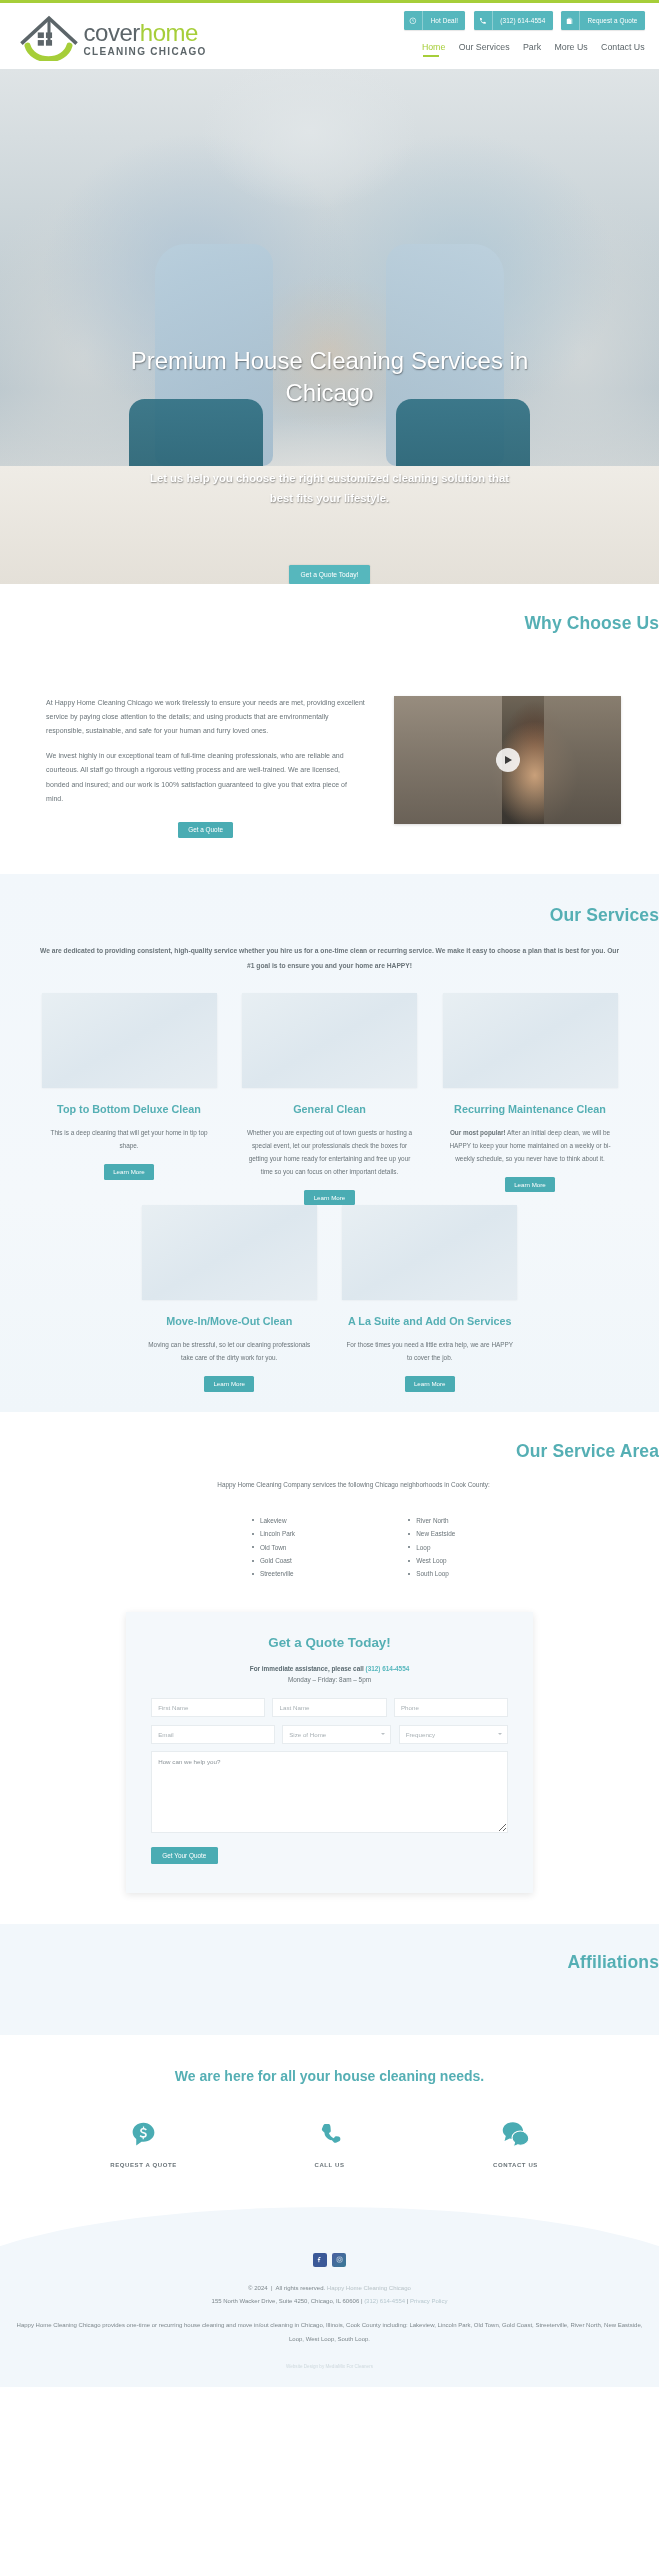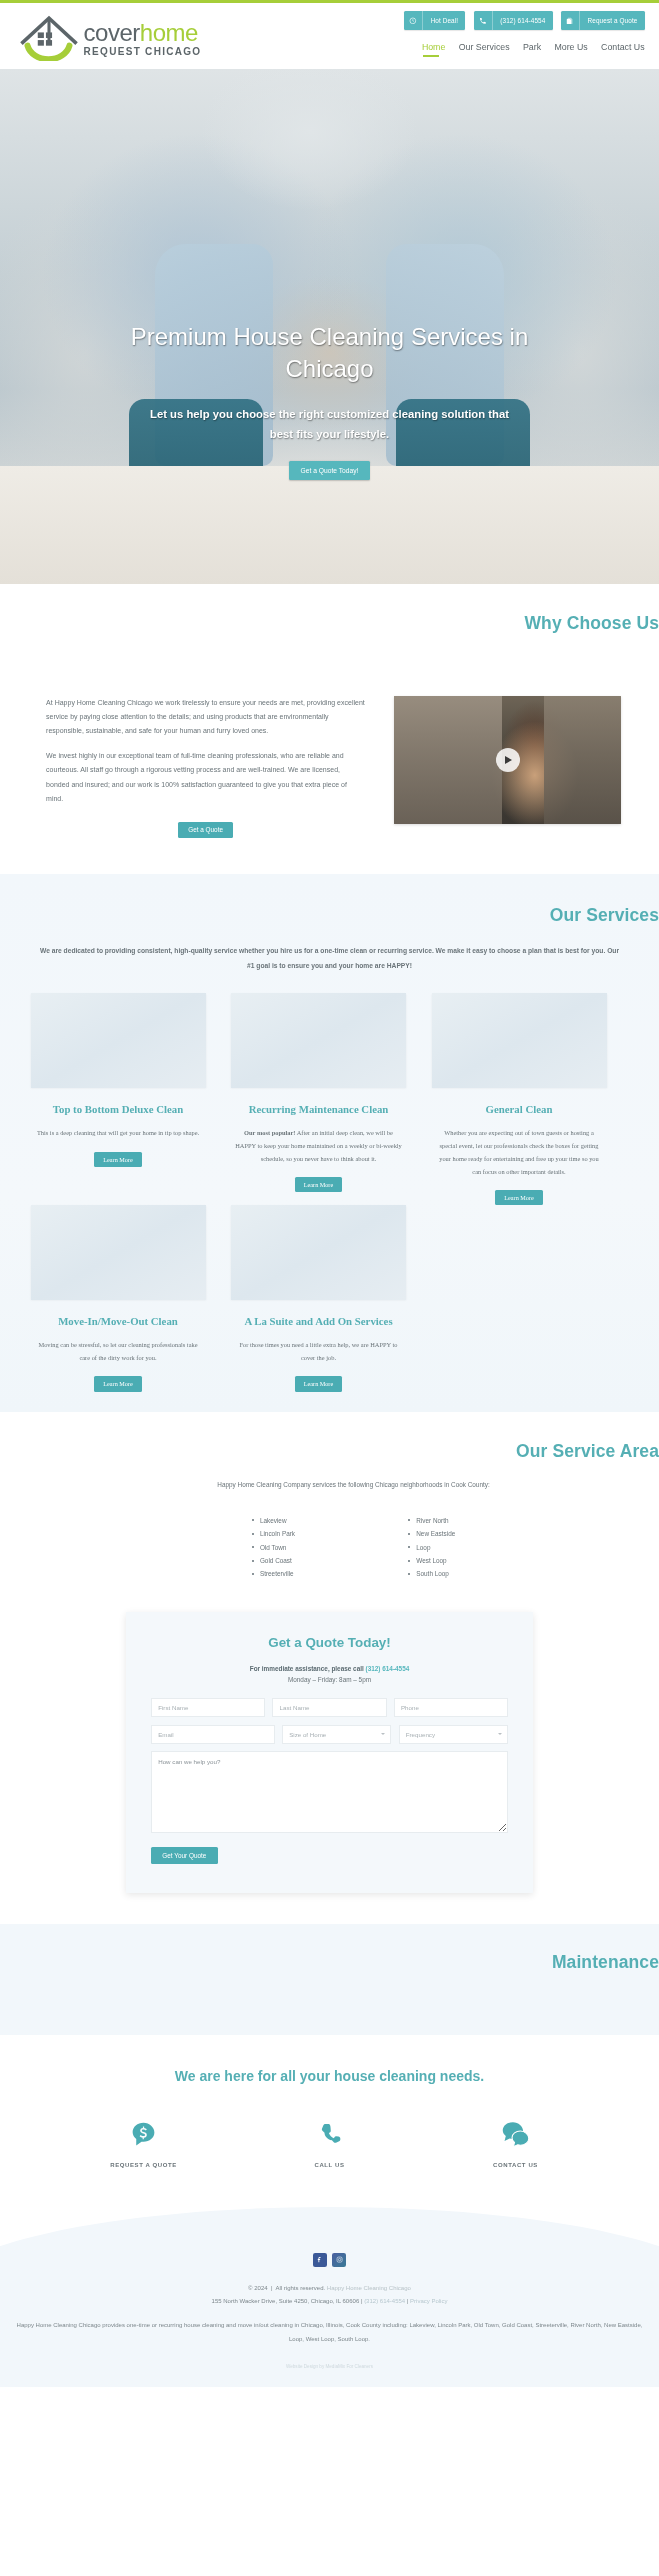--- a/index.html
+++ b/index.html
@@ -95,22 +95,23 @@
     background: linear-gradient(200deg,#bdd1de,#a3bccd); border-radius:20.6px 31px 10.3px 10.3px; opacity:.85; }
   .hero-jeans-l { position:absolute; left:129px; top:330px; width:134px; height:134px;
     background: linear-gradient(180deg,#2f6f82,#1d5666); border-radius:15.5px; opacity:.9; }
   .hero-jeans-r { position:absolute; right:129px; top:330px; width:134px; height:134px;
     background: linear-gradient(180deg,#2f6f82,#1d5666); border-radius:15.5px; opacity:.9; }
   .hero-rug { position:absolute; left:0; bottom:0; width:659px; height:118px;
     background: linear-gradient(180deg,#efece6,#e4e0d8); }
 
   .hero-inner {
     position: absolute; inset: 0; display: flex; flex-direction: column;
-    align-items: center; justify-content: center; padding-top: 149px;
+    align-items: center; justify-content: flex-end; padding-top: 149px;
     text-align: center;
+    gap: 40px;
   }
   .hero-title {
     font-size: 24px; line-height: 1.32; color: #ffffff; font-weight: 400;
     text-shadow: 0.5px 0.5px 1.5px rgba(0,0,0,.45); max-width: 443px;
   }
   .hero-sub {
     margin-top: 20.6px; font-size: 11.3px; line-height: 1.7; color: #ffffff;
     font-weight: 600; text-shadow: 0.5px 0.5px 1.5px rgba(0,0,0,.45); max-width: 381px;
   }
   .hero-cta {
@@ -165,21 +166,21 @@
     margin-left: 2.1px;
   }
 
   
   .services { background: linear-gradient(180deg,#f2f7fb 0%,#f4f8fb 60%,#f0f6fa 100%); padding: 31px 0 20.6px; }
   .services .sec-title { margin-bottom: 18.5px; }
   .services-intro {
     width: 582px; margin: 0 auto 20.6px; text-align: center;
     font-size: 6.7px; line-height: 2.1; color: #6a7479; font-weight: 600;
   }
-  .svc-row { display: flex; justify-content: flex-start; gap: 15.5px; width: 608px; margin: 0 auto; font-family: Liberation Serif, serif; }
+  .svc-row { display: flex; justify-content: center; gap: 15.5px; width: 608px; margin: 0 auto; }
   .svc-card {
     width: 185px; background: transparent; text-align: center;
     display: flex; flex-direction: column; align-items: center;
   }
   .svc-img {
     width: 175px; height: 95px; background: #e4ecf1; margin-bottom: 13.4px;
     box-shadow: 0 0.5px 2.1px rgba(0,0,0,.07);
     background-image: linear-gradient(150deg,#e8eff3 0%,#dde7ee 50%,#e6edf2 100%);
   }
   .svc-name {
@@ -315,21 +316,21 @@
         <rect x="58" y="40" width="12" height="11" fill="#5c6569"></rect>
         <rect x="42" y="55" width="12" height="11" fill="#5c6569"></rect>
         <rect x="58" y="55" width="12" height="11" fill="#5c6569"></rect>
         <path d="M22 66 A42 34 0 0 0 104 66" fill="none" stroke="#a6ce39" stroke-width="12" stroke-linecap="round"></path>
       </svg>
     </span>
     <span class="logo-text">
       <span class="logo-line1">
         <span class="logo-happy">cover</span><span class="logo-home">home</span>
       </span>
-      <span class="logo-line2" style="display:block;">REQUEST CHICAGO</span>
+      <span class="logo-line2" style="display:block;">CLEANING CHICAGO</span>
     </span>
   </a>
 
   <div class="btn-row">
     <a class="hbtn" href="#">
       <span class="ico">
         <svg width="7.7" height="7.7" viewBox="0 0 24 24" fill="none" stroke="#fff" stroke-width="2">
           <circle cx="12" cy="12" r="9"></circle>
             <path d="M12 7v5l3 2"></path>
         </svg>
@@ -403,28 +404,28 @@
 
   <div class="svc-row">
     <div class="svc-card">
       <div class="svc-img"></div>
       <h3 class="svc-name">Top to Bottom Deluxe Clean</h3>
       <p class="svc-desc">This is a deep cleaning that will get your home in tip top shape.</p>
       <button class="svc-btn">Learn More</button>
     </div>
     <div class="svc-card">
       <div class="svc-img"></div>
+      <h3 class="svc-name">General Clean</h3>
+      <p class="svc-desc">Whether you are expecting out of town guests or hosting a special event, let our professionals check the boxes for getting your home ready for entertaining and free up your time so you can focus on other important details.</p>
+      <button class="svc-btn">Learn More</button>
+    </div>
+    <div class="svc-card">
+      <div class="svc-img"></div>
       <h3 class="svc-name">Recurring Maintenance Clean</h3>
       <p class="svc-desc"><b>Our most popular!</b><span> After an initial deep clean, we will be HAPPY to keep your home maintained on a weekly or bi-weekly schedule, so you never have to think about it.</span></p>
-      <button class="svc-btn">Learn More</button>
-    </div>
-    <div class="svc-card">
-      <div class="svc-img"></div>
-      <h3 class="svc-name">General Clean</h3>
-      <p class="svc-desc">Whether you are expecting out of town guests or hosting a special event, let our professionals check the boxes for getting your home ready for entertaining and free up your time so you can focus on other important details.</p>
       <button class="svc-btn">Learn More</button>
     </div>
   </div>
 
   <div class="svc-row svc-row2">
     <div class="svc-card">
       <div class="svc-img"></div>
       <h3 class="svc-name">Move-In/Move-Out Clean</h3>
       <p class="svc-desc">Moving can be stressful, so let our cleaning professionals take care of the dirty work for you.</p>
       <button class="svc-btn">Learn More</button>
@@ -486,21 +487,21 @@
         </select>
       </span>
     </div>
 
     <textarea class="tarea" placeholder="How can we help you?" style=""></textarea>
     <button class="quote-submit">Get Your Quote</button>
   </div>
 </section>
 
 <section class="affil">
-  <h2 class="sec-title">Maintenance</h2>
+  <h2 class="sec-title">Affiliations</h2>
 </section>
 
 <section class="cta">
   <h2>We are here for all your house cleaning needs.</h2>
   <div class="cta-items">
     <a class="cta-item" href="#">
       <span class="cta-icon">
         <svg width="29" height="29" viewBox="0 0 64 64" fill="#4aacb3">
           <path d="M32 6C18.7 6 8 15 8 26.5c0 6.1 3.1 11.6 8 15.4V56l11.6-8.2c1.4.2 2.9.3 4.4.3 13.3 0 24-9 24-20.5S45.3 6 32 6z"></path>
           <path d="M33.3 14.5h-2.6v3c-3.6.4-6.1 2.6-6.1 5.9 0 3.6 2.6 5.2 6.6 6.3 3.4 1 4.3 1.8 4.3 3.2 0 1.5-1.4 2.6-3.7 2.6-2.6 0-4.7-1.2-6.1-2.6l-2.3 3.2c1.6 1.6 4 2.8 6.7 3.1v3.1h2.6v-3.1c4-.4 6.6-2.7 6.6-6.2 0-3.4-2.3-5.2-6.6-6.4-3.5-1-4.3-1.7-4.3-3 0-1.4 1.2-2.4 3.3-2.4 2.2 0 4.1 1 5.5 2.2l2.2-3.2c-1.5-1.3-3.5-2.2-5.8-2.5z" fill="#f8fbfc"></path>

